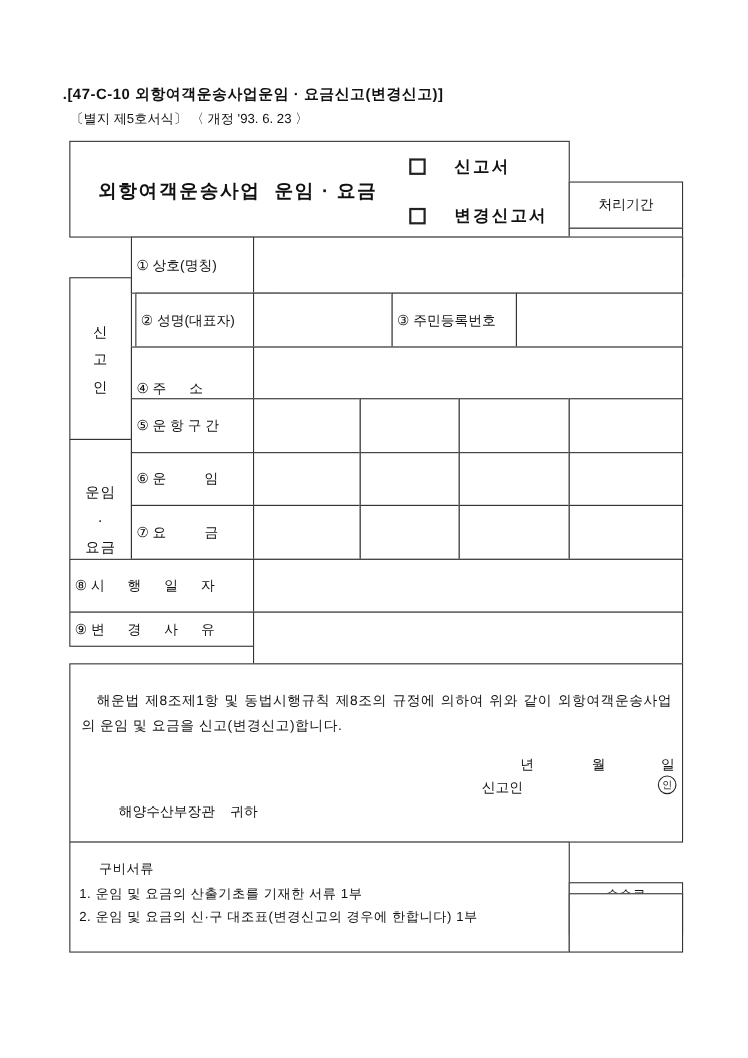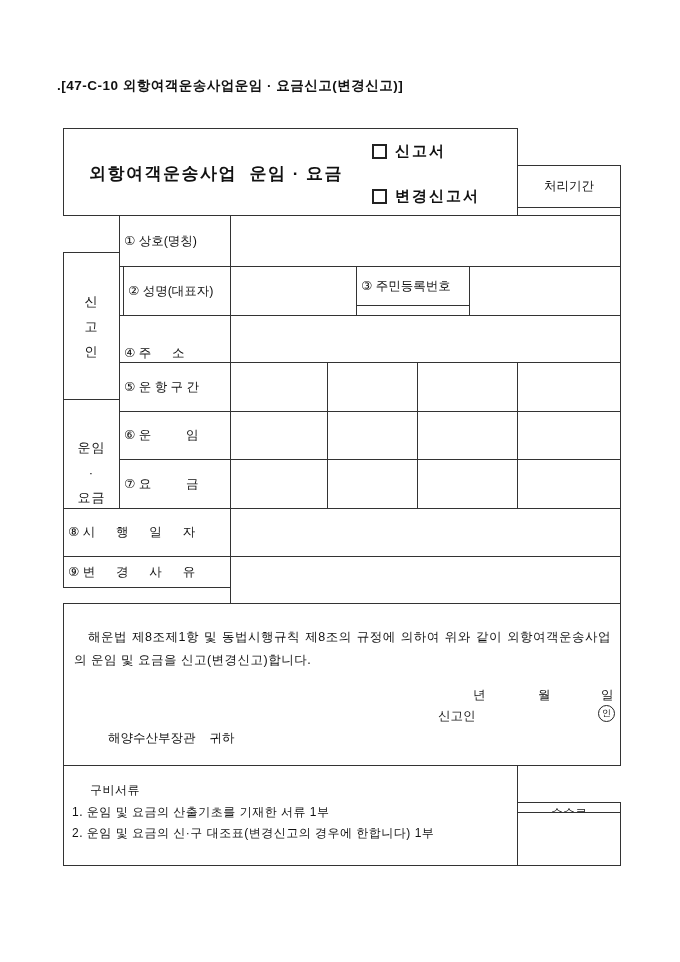--- a/index.html
+++ b/index.html
@@ -15,41 +15,42 @@
   .heading2 { font-size:12px; white-space:pre; }
   .cell {
     position:absolute; border:1px solid #333; background:#fff;
     display:flex; align-items:center; font-size:12.5px;
   }
   .cell .lbl { white-space:pre; }
   .pad { padding-left:4px; }
   .center { justify-content:center;margin-top:37px; }
   .vgroup .lbl { white-space:pre-line; text-align:center; line-height:25px; font-size:13px; letter-spacing:1px; }
   .form-title { font-size:17px; font-weight:bold; white-space:pre; letter-spacing:1.5px; }
-  .cbrow { position:absolute; display:flex; align-items:center; gap:8px; }
+  .cbrow { position:absolute; display:flex; align-items:center; gap:26px; }
   .cbox { width:15px; height:15px; border:2px solid #222; background:#fff; display:inline-block; }
   .cblabel { font-size:15px; font-weight:bold; letter-spacing:2px; white-space:pre; }
   .stmt-body {
     position:absolute; left:10px; top:22px; width:537px;
     font-size:12.5px; line-height:23px; text-align:justify; text-indent:14px;
     letter-spacing:0.5px; word-break:break-all;
   }
   .stmt-span { position:absolute; font-size:12.5px; white-space:pre; }
   .seal {
     position:absolute; width:17px; height:17px; border:1px solid #222; border-radius:50%;
     display:flex; align-items:center; justify-content:center; font-size:9px;
   }
   .doc-line { position:absolute; font-size:12px; white-space:pre; letter-spacing:0.5px; }
 </style>
 </head>
 <body>
 
 <div class="page">
 
   <div class="abs heading1" style="left:57px; top:77px;">.[47-C-10 외항여객운송사업운임 · 요금신고(변경신고)]</div>
+  <div class="abs heading2" style="left:64px; top:100px;">〔별지 제5호서식〕 〈 개정 '93. 6. 23 〉</div>
 
   <div class="cell" style="left:63px; top:128px; width:455px; height:88px;">
     <span class="form-title abs" style="left:25px; top:33px;">외항여객운송사업  운임 · 요금</span>
     <div class="cbrow" style="left:308px; top:13px;">
       <span class="cbox"></span>
       <span class="cblabel">신고서</span>
     </div>
     <div class="cbrow" style="left:308px; top:58px;">
       <span class="cbox"></span>
       <span class="cblabel">변경신고서</span>
@@ -69,21 +70,21 @@
   </div>
   <div class="cell pad" style="left:119px; top:215px; width:112px; height:52px;">
     <span class="lbl">① 상호(명칭)</span>
   </div>
   <div class="cell" style="left:230px; top:215px; width:391px; height:52px;"></div>
 
   <div class="cell pad" style="left:123px; top:266px; width:131px; height:50px;">
     <span class="lbl">② 성명(대표자)</span>
   </div>
   <div class="cell" style="left:230px; top:266px; width:127px; height:50px;"></div>
-  <div class="cell pad" style="left:356px; top:266px; width:114px; height:40px;">
+  <div class="cell pad" style="left:356px; top:266px; width:114px; height:50px;">
     <span class="lbl">③ 주민등록번호</span>
   </div>
   <div class="cell" style="left:469px; top:266px; width:152px; height:50px;"></div>
 
   <div class="cell pad" style="left:119px; top:315px; width:112px; height:48px;align-items:flex-end;">
     <span class="lbl">④ 주      소</span>
   </div>
   <div class="cell" style="left:230px; top:315px; width:391px; height:48px;"></div>
 
   <div class="cell center vgroup" style="left:63px; top:362px; width:57px; height:147px;">

